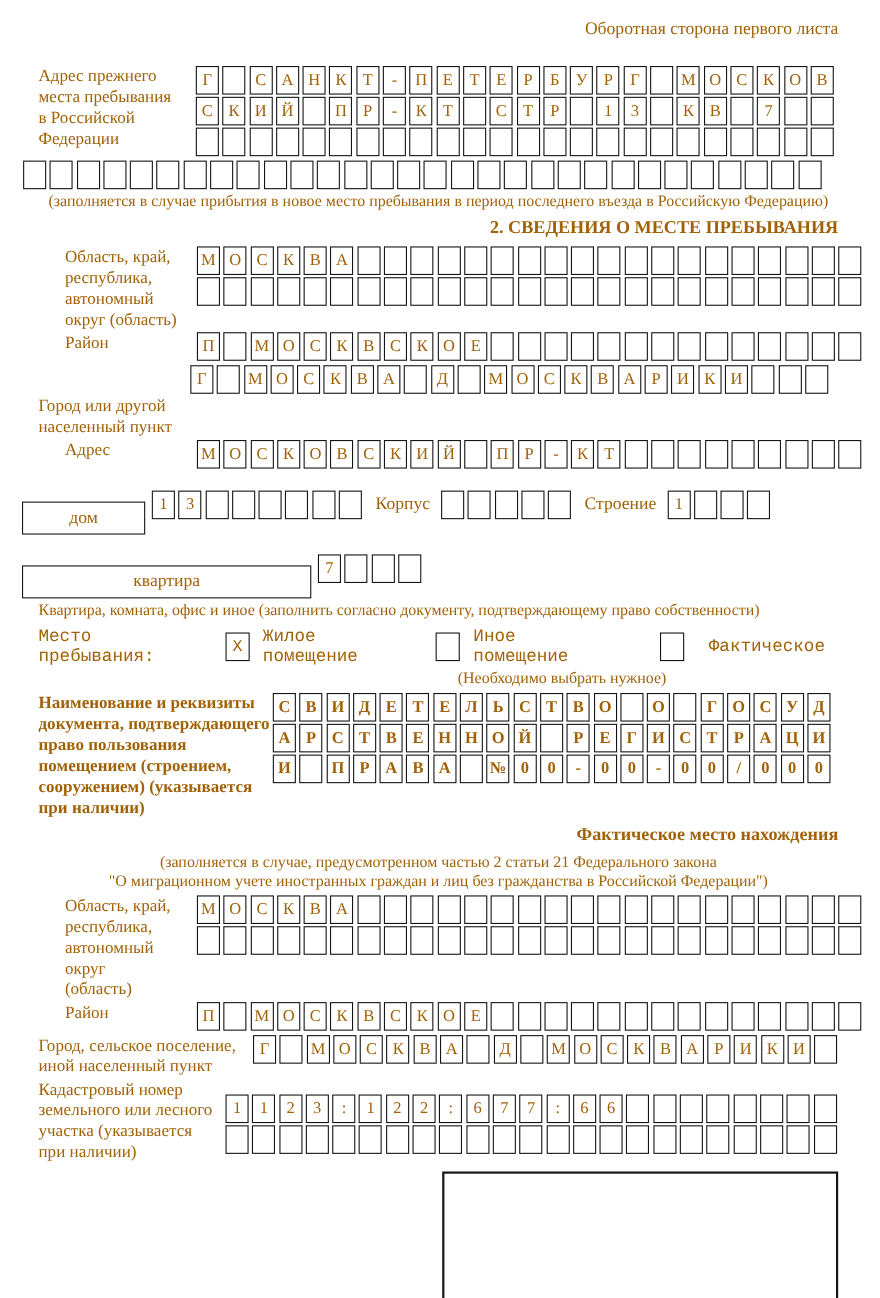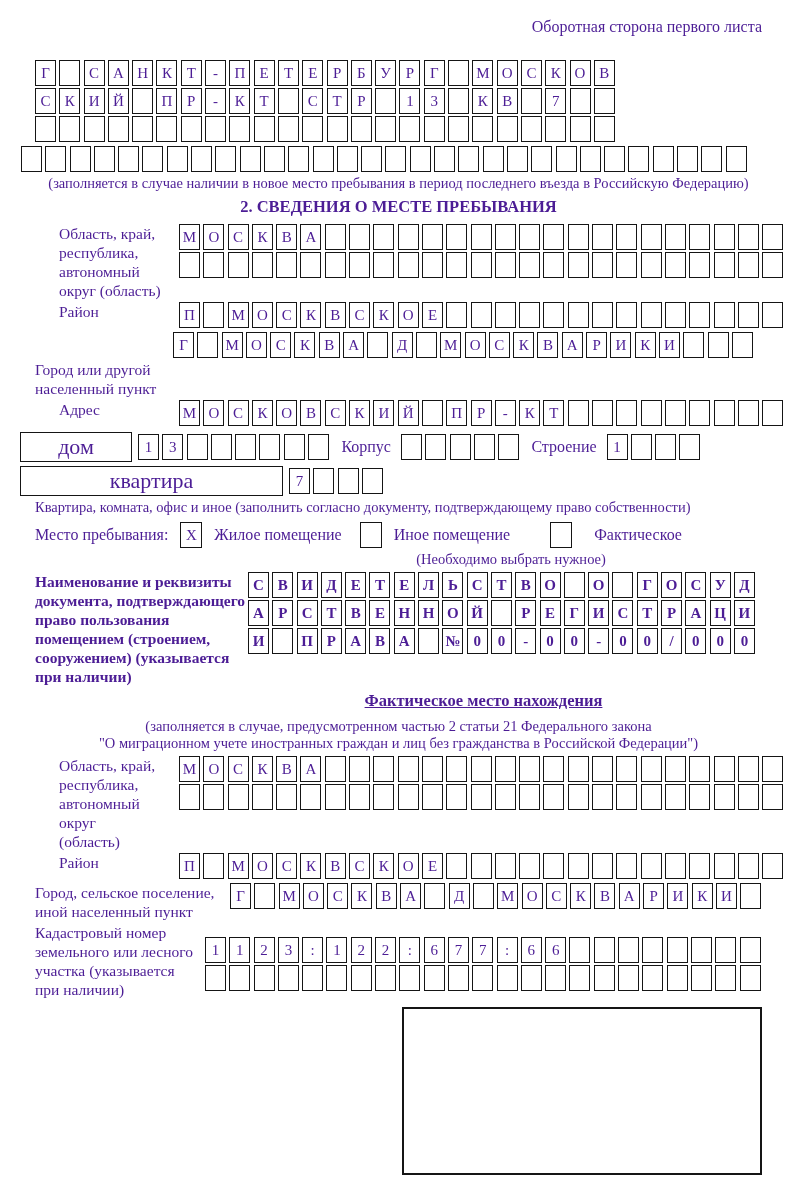--- a/index.html
+++ b/index.html
@@ -1,47 +1,47 @@
 <!DOCTYPE html>
 <html><head>
 <meta charset="utf-8">
 <style>
   html,body{margin:0;padding:0;background:#fff;}
   .sheet{
     position:relative;width:800px;height:1180px;background:#ffffff;
     padding:10px 38px 0 35px;box-sizing:border-box;
-    font-family:"Liberation Serif","DejaVu Serif",serif;color:#4c1d95;overflow:hidden;
+    font-family:"Liberation Serif","DejaVu Serif",serif;color:#a16207;overflow:hidden;
   }
   .corner{text-align:right;font-size:16px;margin:8px 0 24px 0;}
   .row{display:flex;align-items:flex-start;margin-bottom:2px;}
   .grid{display:flex;flex-direction:column;}
   .lbl{font-size:15.5px;line-height:19px;white-space:pre-line;flex:none;}
   .w143{width:143px;} .w120{width:120px;margin-left:24px;} .w138{width:138px;margin-top:28px;} .w213{width:213px;}
   .w195{width:195px;} .w170{width:170px;}
   .cells{display:flex;margin-bottom:2px;flex:none;}
   .cell{
     box-sizing:border-box;display:inline-flex;align-items:center;justify-content:center;
     width:21px;height:26px;border:1.7px solid #151515;margin-right:3.3px;
     font-size:15px;flex:none;background:#fff;
   }
   .fullrow{margin-left:-14px;margin-top:1px;}
   .note-c{text-align:center;font-size:14.5px;margin:3px 0 4px 0;white-space:pre-line;}
   .note-l{font-size:14.5px;margin:2px 0 4px 0;}
-  .h2{text-align:center;font-weight:bold;font-size:16.5px;margin:5px 0 7px 0;}
-  .h2-fact{padding-left:170px;text-decoration:underline;}
+  .h2{text-align:right;font-weight:bold;font-size:16.5px;margin:5px 0 7px 0;}
+  .h2-fact{padding-left:170px;}
   .inline-row{display:flex;align-items:center;margin-left:-15px;margin-top:4px;margin-bottom:3px;}
   .inline-row .cells{margin-bottom:0;}
   .labelbox{
     box-sizing:border-box;border:1.8px solid #151515;height:30px;
-    display:flex;align-items:center;justify-content:center;font-size:22px;flex:none;
-    margin-right:6px;background:#fff;
+    display:flex;align-items:center;justify-content:center;font-size:16px;flex:none;
+    margin-right:6px;background:#fff;margin-top:24px;
   }
   .wdom{width:112px;} .wkv{width:263px;}
   .mid{font-size:16px;margin:0 10px 0 9px;flex:none;}
-  .mesto{display:flex;align-items:center;font-size:16px;margin-top:6px;margin-bottom:2px;}
+  .mesto{display:flex;align-items:center;font-size:16px;margin-top:6px;margin-bottom:2px;font-family:Liberation Mono, monospace;}
   .mesto .t{margin-right:12px;}
   .chk{
     box-sizing:border-box;width:22px;height:26px;border:1.8px solid #151515;
     display:inline-flex;align-items:center;justify-content:center;font-size:15px;
     flex:none;margin-right:12px;background:#fff;
   }
   .chk2{margin-left:6px;} .chk3{margin-left:28px;margin-right:22px;}
   .mesto-note{padding-left:225px;}
   .doc-row{margin-top:4px;font-weight:bold;}
   .fact-note{margin-top:2px;}
@@ -56,20 +56,24 @@
   }
 </style>
 </head>
 <body>
 
 <div class="sheet">
 
   <div class="corner">Оборотная сторона первого листа</div>
 
   <div class="row">
+    <div class="lbl w143">Адрес прежнего
+места пребывания
+в Российской
+Федерации</div>
     <div class="grid">
       <div class="cells">
           <span class="cell">Г</span>
           <span class="cell"></span>
           <span class="cell">С</span>
           <span class="cell">А</span>
           <span class="cell">Н</span>
           <span class="cell">К</span>
           <span class="cell">Т</span>
           <span class="cell">-</span>
@@ -169,21 +173,21 @@
       <span class="cell"></span>
       <span class="cell"></span>
       <span class="cell"></span>
       <span class="cell"></span>
       <span class="cell"></span>
       <span class="cell"></span>
       <span class="cell"></span>
       <span class="cell"></span>
       <span class="cell"></span>
     </div>
-  <div class="note-c">(заполняется в случае наличии в новое место пребывания в период последнего въезда в Российскую Федерацию)</div>
+  <div class="note-c">(заполняется в случае прибытия в новое место пребывания в период последнего въезда в Российскую Федерацию)</div>
 
   <div class="h2">2. СВЕДЕНИЯ О МЕСТЕ ПРЕБЫВАНИЯ</div>
 
   <div class="row">
     <div class="lbl w120">Область, край,
 республика,
 автономный
 округ (область)</div>
     <div class="grid">
       <div class="cells">

